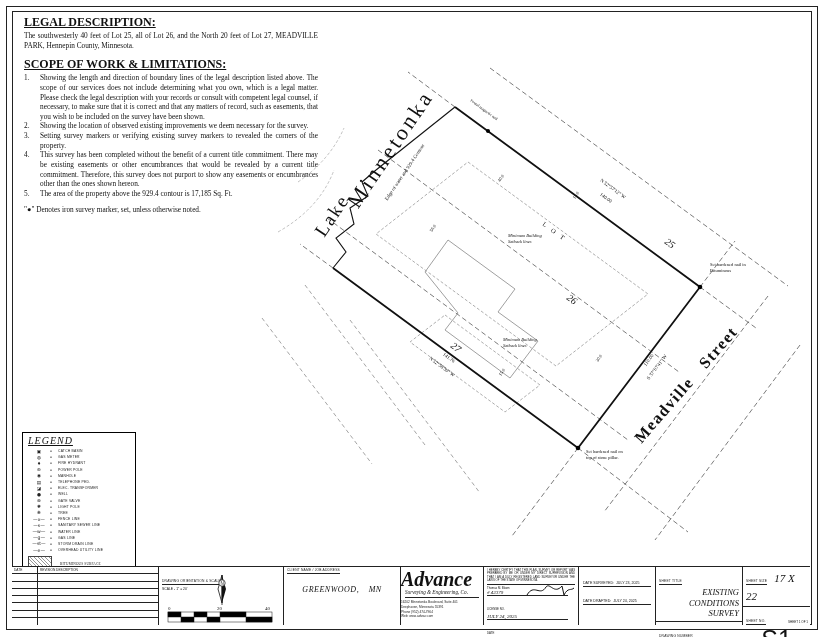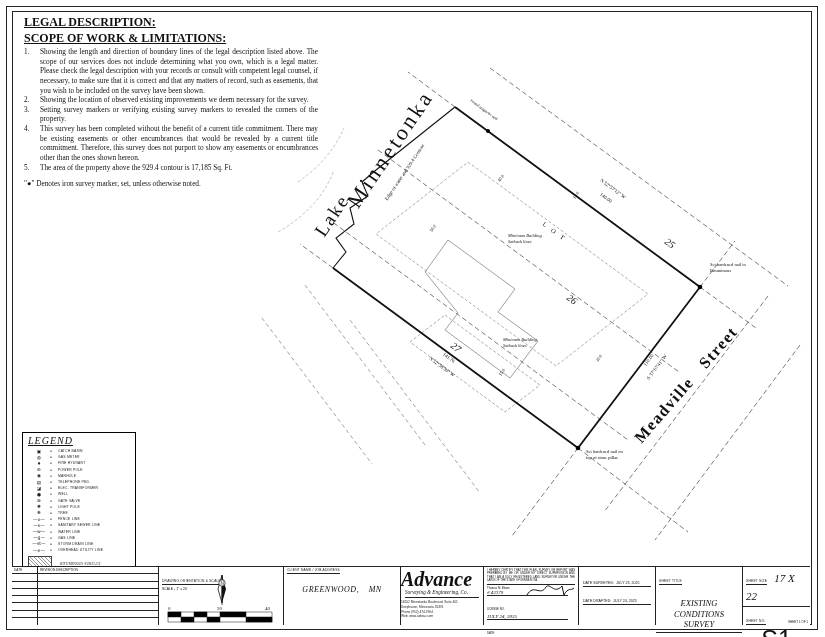--- a/index.html
+++ b/index.html
@@ -65,21 +65,21 @@
   .cert-text{font-family:"Liberation Sans",sans-serif;font-size:2.8px;line-height:1.25;text-align:justify;border-bottom:.5px solid #222;padding-bottom:1px;}
   .cert-name{font-family:"Liberation Sans",sans-serif;font-size:2.8px;margin-top:1px;}
   .cert-val{font-size:5px;font-style:italic;border-bottom:.6px solid #222;display:block;width:92%;}
   .cert-lab{font-family:"Liberation Sans",sans-serif;font-size:2.8px;}
   .sig{position:absolute;right:2px;top:14px;}
 
   .dates-inner{padding:14px 4px 0 4px;}
   .dateline{font-family:"Liberation Sans",sans-serif;font-size:3.6px;border-bottom:.6px solid #222;padding-bottom:1px;margin-bottom:12px;white-space:nowrap;}
 
   .stitle-inner{padding:1px 3px;text-align:left;height:100%;box-sizing:border-box;}
-  .stitle-main{text-align:center;font-style:italic;font-size:8.5px;line-height:1.25;word-spacing:3px;margin-top:12px;border-bottom:none;}
+  .stitle-main{text-align:right;font-style:italic;font-size:8.5px;line-height:1.25;word-spacing:3px;margin-top:1px;border-bottom:none;}
   .stitle-div{border-top:.6px solid #222;margin:2px -3px 1px -3px;padding:1px 3px 0 3px;}
 
   .size-inner{padding:1px 3px;height:100%;box-sizing:border-box;position:relative;}
   .size-val{font-style:italic;font-size:11px;display:inline;margin-left:3px;}
   .size-div{border-top:.6px solid #222;margin:2px -3px 0 -3px;padding:1px 3px 0 3px;}
   .sheet-no{font-family:"Liberation Sans",sans-serif;font-size:25px;text-align:center;line-height:1;margin-top:1px;}
   .sheet-of{position:absolute;right:2px;bottom:1px;font-family:"Liberation Sans",sans-serif;font-size:3px;}
 
   svg text{fill:#111;}
   .bigsvg{position:absolute;left:0;top:0;z-index:2;}
@@ -160,20 +160,21 @@
 
     <text transform="translate(502,179) rotate(-53)" text-anchor="middle" font-size="4.5" fill="#333">40.0</text>
     <text transform="translate(577,196) rotate(-53)" text-anchor="middle" font-size="4.5" fill="#333">15.0</text>
     <text transform="translate(503,373) rotate(-53)" text-anchor="middle" font-size="4.5" fill="#333">15.0</text>
     <text transform="translate(600,359) rotate(-53)" text-anchor="middle" font-size="4.5" fill="#333">30.0</text>
     <text transform="translate(434,229) rotate(-53)" text-anchor="middle" font-size="4.5" fill="#333">56.0</text>
   </svg>
 
   <div class="textblock">
     <div class="dochead">LEGAL DESCRIPTION:</div>
+    <div class="docbody">The southwesterly 40 feet of Lot 25, all of Lot 26, and the North 20 feet of Lot 27, MEADVILLE PARK, Hennepin County, Minnesota.</div>
 
     <div class="dochead">SCOPE OF WORK &amp; LIMITATIONS:</div>
     <div class="scopelist">
       <div class="scoperow">
         <span class="scopenum">1.</span>
         <span class="scopetext">Showing the length and direction of boundary lines of the legal description listed above.  The scope of our services does not include determining what you own, which is a legal matter.  Please check the legal description with your records or consult with competent legal counsel, if necessary, to make sure that it is correct and that any matters of record, such as easements, that you wish to be included on the survey have been shown.</span>
       </div>
       <div class="scoperow">
         <span class="scopenum">2.</span>
         <span class="scopetext">Showing the location of observed existing improvements we deem necessary for the survey.</span>

